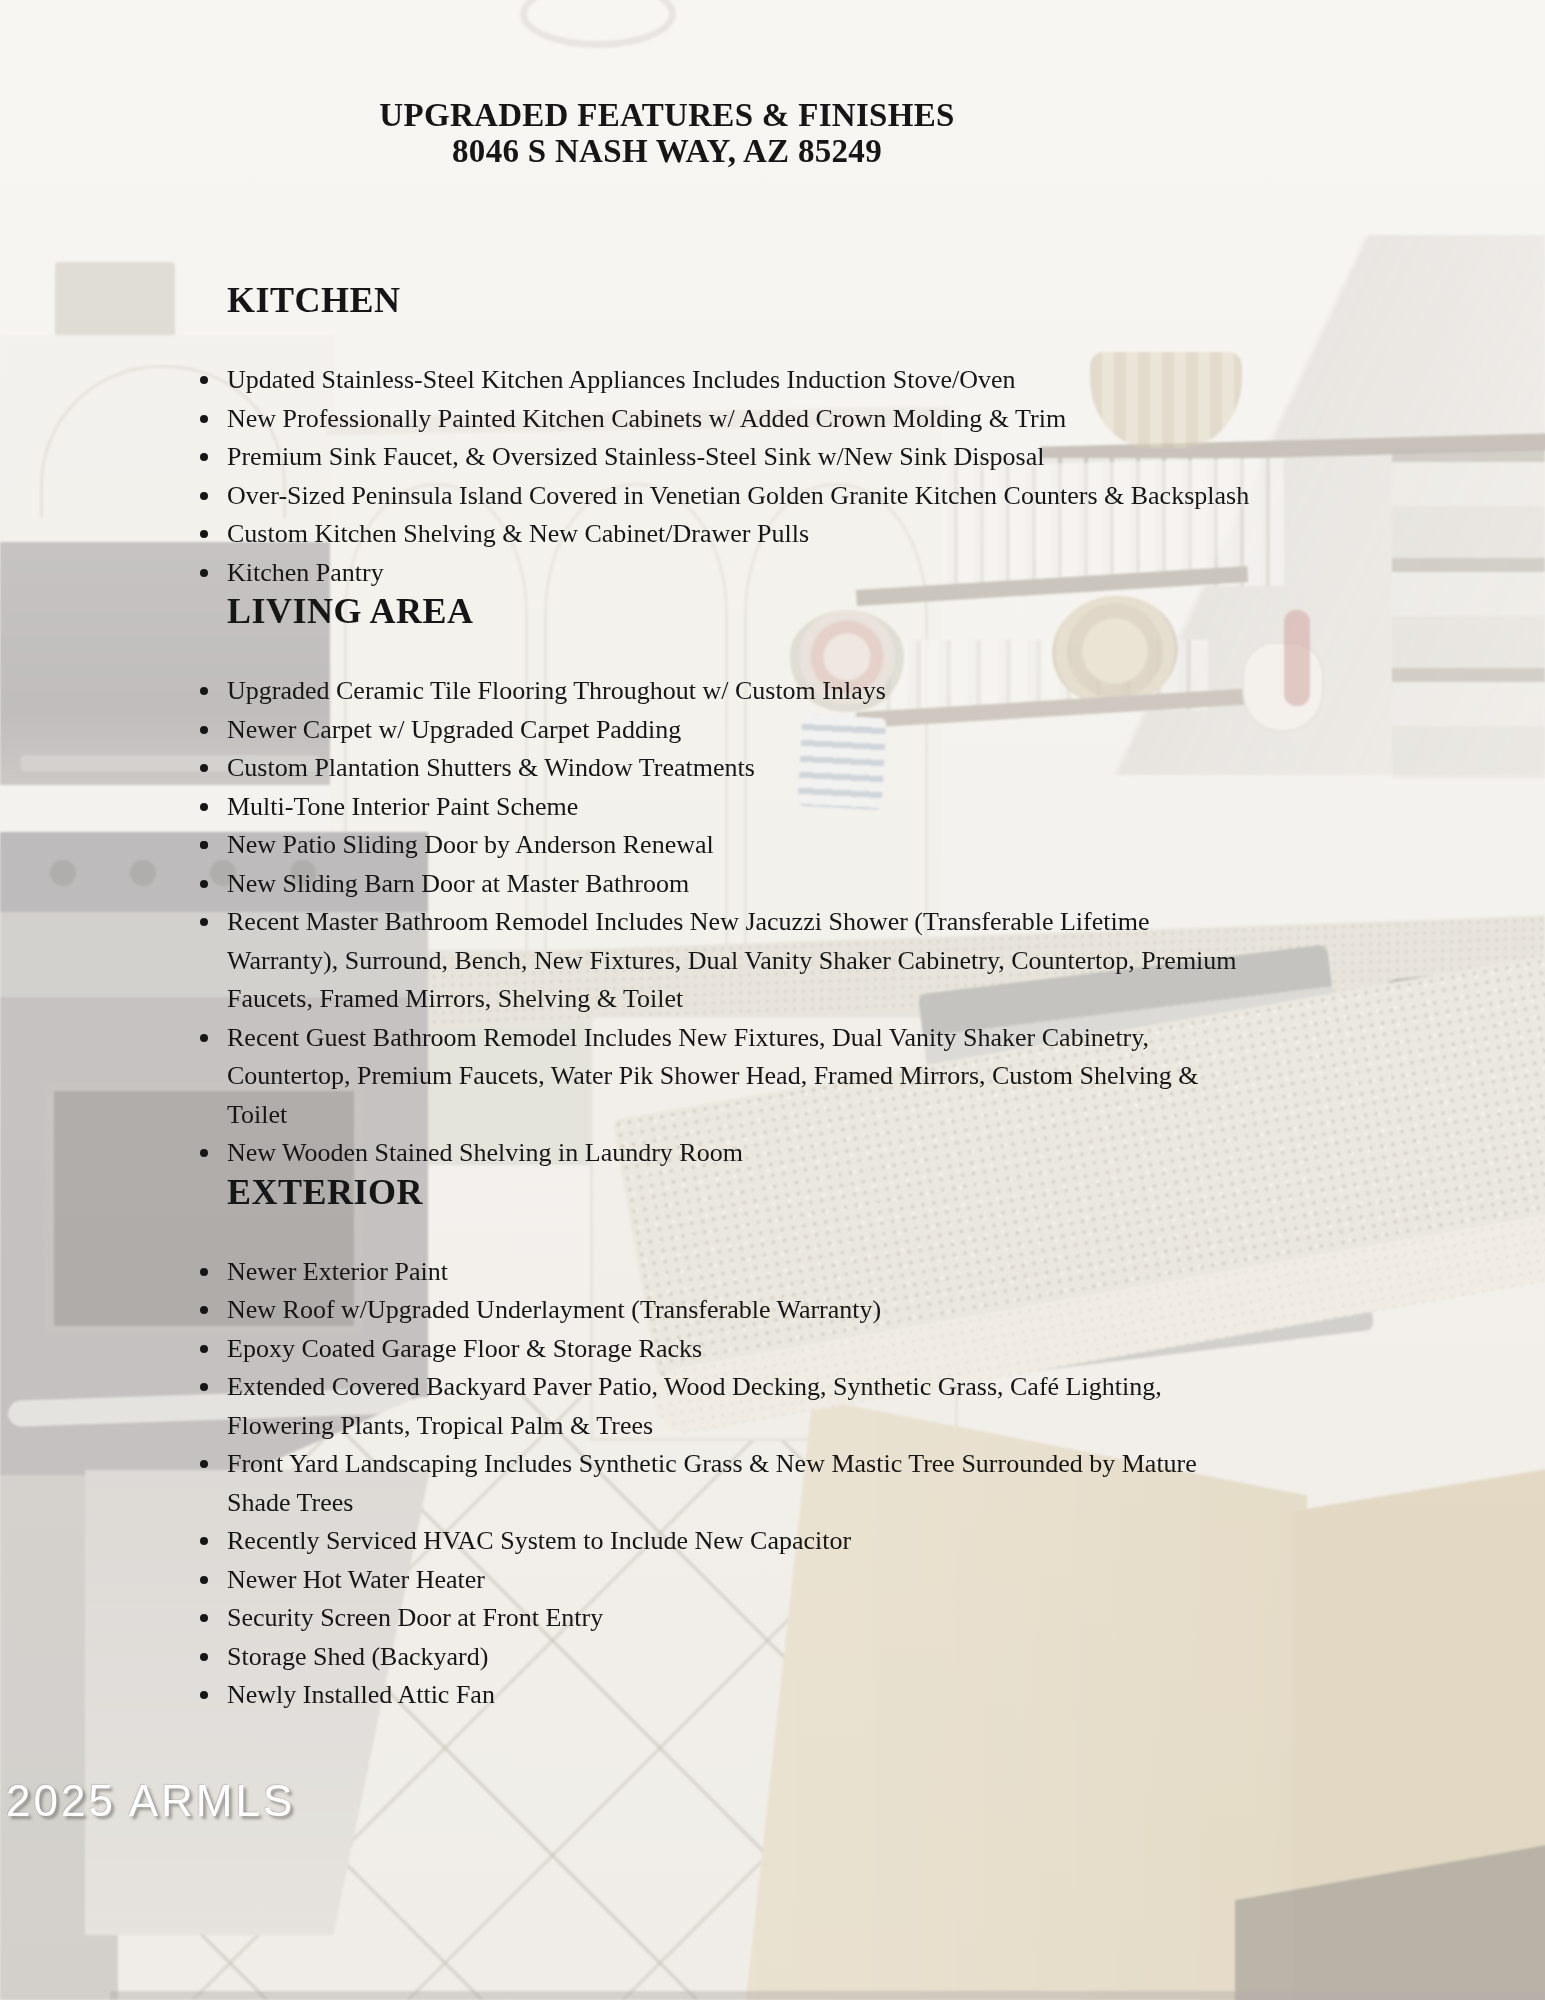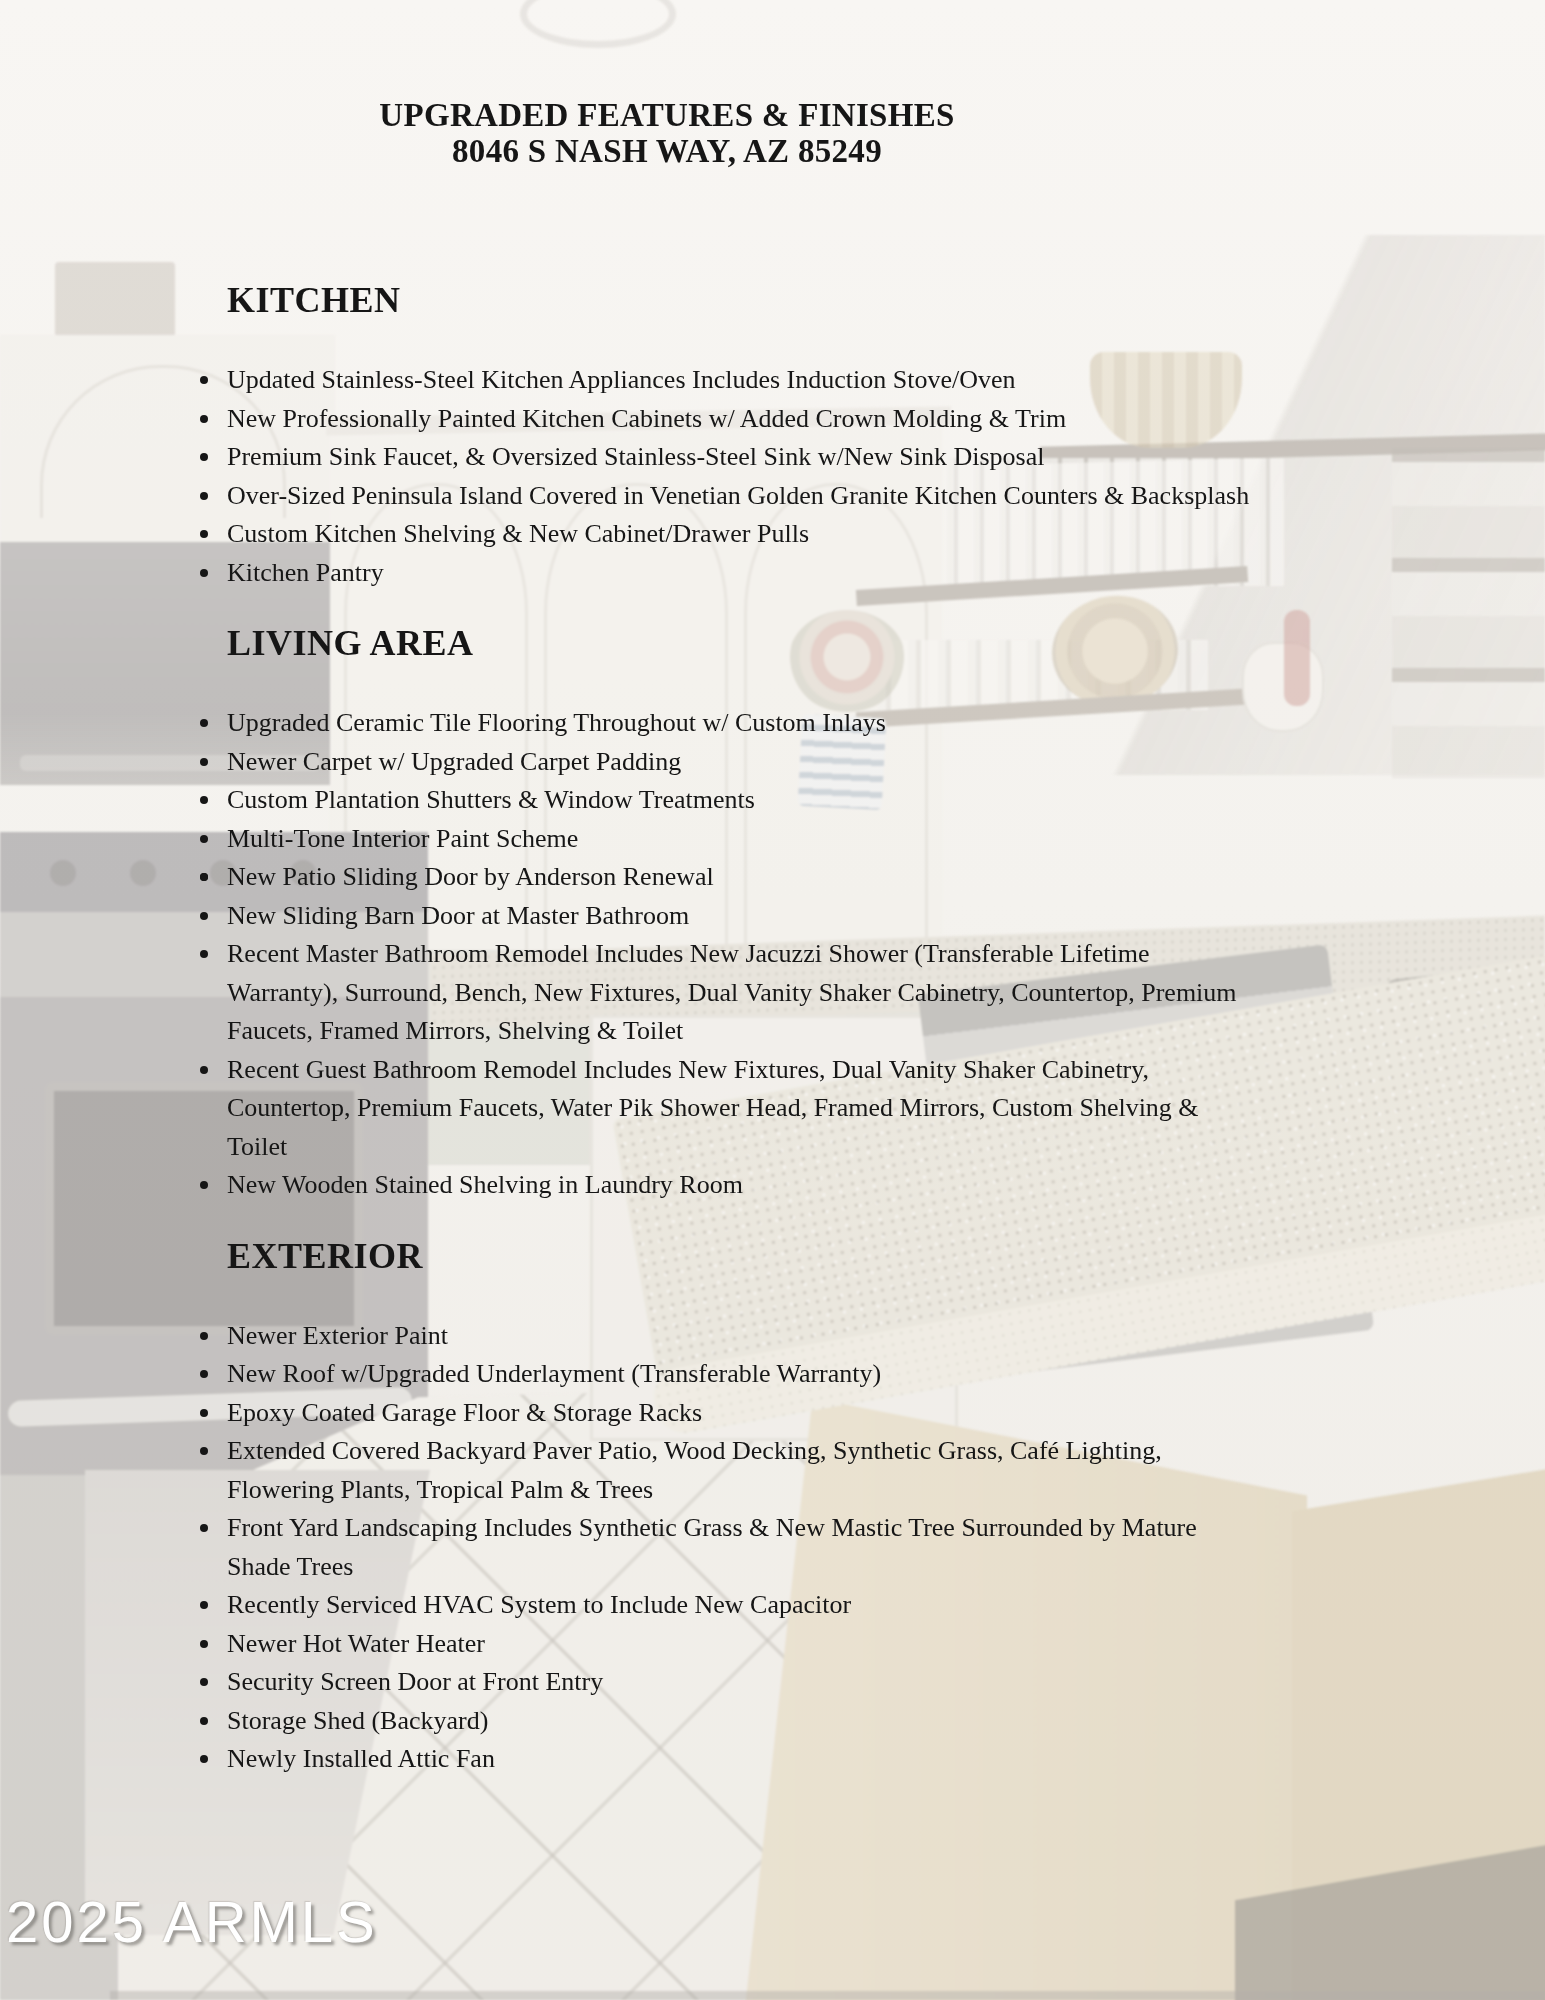--- a/index.html
+++ b/index.html
@@ -52,27 +52,27 @@
   .ph-slabedge{left:655px;top:1372px;width:1000px;height:66px;transform:rotate(-10deg);transform-origin:left center;border-radius:30px;background:#efe9da;background-image:radial-gradient(rgba(130,122,102,.35) 1.2px,rgba(0,0,0,0) 1.4px);background-size:10px 10px;}
   .ph-woodfront{left:745px;top:1398px;width:562px;height:610px;background:linear-gradient(90deg,#e6d7b4,#dcc9a0);clip-path:polygon(12% 0,100% 16%,100% 100%,0 100%);}
   .ph-woodside{left:1292px;top:1468px;width:262px;height:540px;background:#d7c398;clip-path:polygon(0 8%,100% 0,100% 100%,0 100%);}
   .ph-darkcorner{left:1235px;top:1845px;width:312px;height:158px;background:rgba(64,60,56,.55);clip-path:polygon(0 35%,100% 0,100% 100%,0 100%);}
   .ph-bottomstrip{left:110px;top:1991px;width:1435px;height:9px;background:rgba(118,113,106,.45);}
 
   
   .doc{position:absolute;left:227px;top:97px;width:1030px;color:var(--text);}
   .title-wrap{width:960px;margin-left:-40px;text-align:center;font-weight:700;font-size:33px;line-height:36px;letter-spacing:.3px;}
   .sections{display:block;}
-  .section{margin-top:32px;}
+  .section{}
   .sections .section:first-child{margin-top:112px;}
   .section-heading{font-size:36px;line-height:38px;font-weight:700;margin:0 0 42px 0;letter-spacing:.5px;}
   .feature-list{list-style:none;margin:0;padding:0;}
   .feature-item{position:relative;font-size:26px;line-height:38.5px;}
   .bullet-dot{position:absolute;left:-27px;top:15px;width:8px;height:8px;border-radius:50%;background:var(--text);}
-  .watermark{position:absolute;left:6px;top:1888px;font-family:"Liberation Sans",sans-serif;font-size:58px;font-weight:400;letter-spacing:3px;color:var(--wm);text-shadow:3px 3px 3px rgba(82,79,75,.5), -1px -1px 1px rgba(120,116,110,.25);}
+  .watermark{position:absolute;left:6px;top:1776px;font-family:"Liberation Sans",sans-serif;font-size:44px;font-weight:400;letter-spacing:3px;color:var(--wm);text-shadow:3px 3px 3px rgba(82,79,75,.5), -1px -1px 1px rgba(120,116,110,.25);}
 </style>
 </head>
 <body style="background: rgb(246, 244, 241);">
 
 <div class="page">
 
   <div class="photo">
     <div class="ph-ceillight"></div>
     <div class="ph-wallcorner"></div>
     <div class="ph-sign"></div>

